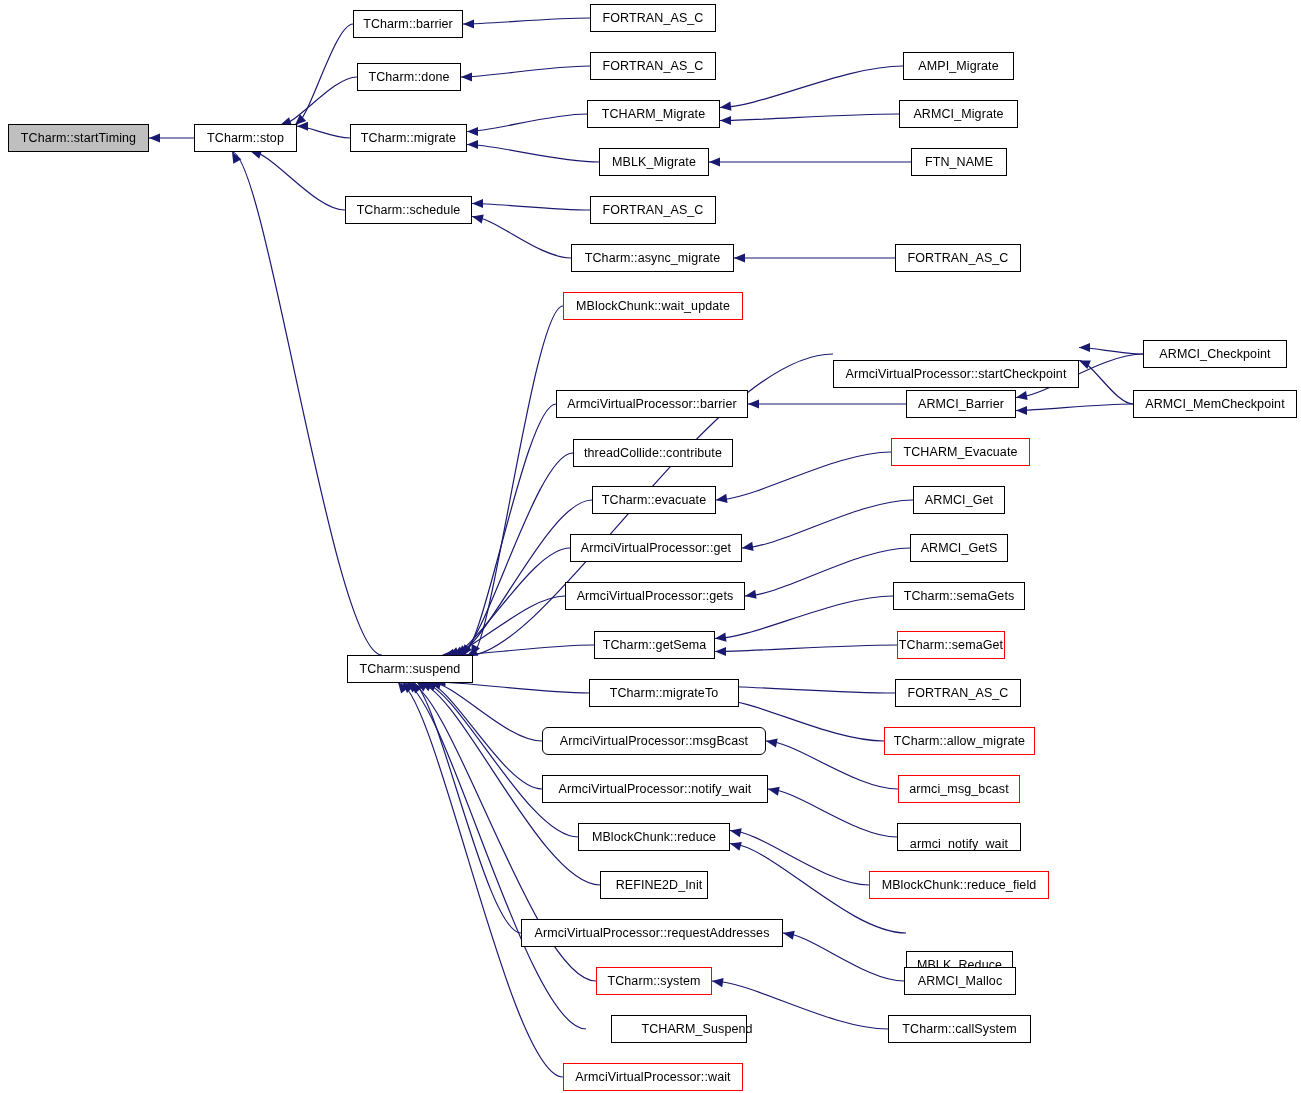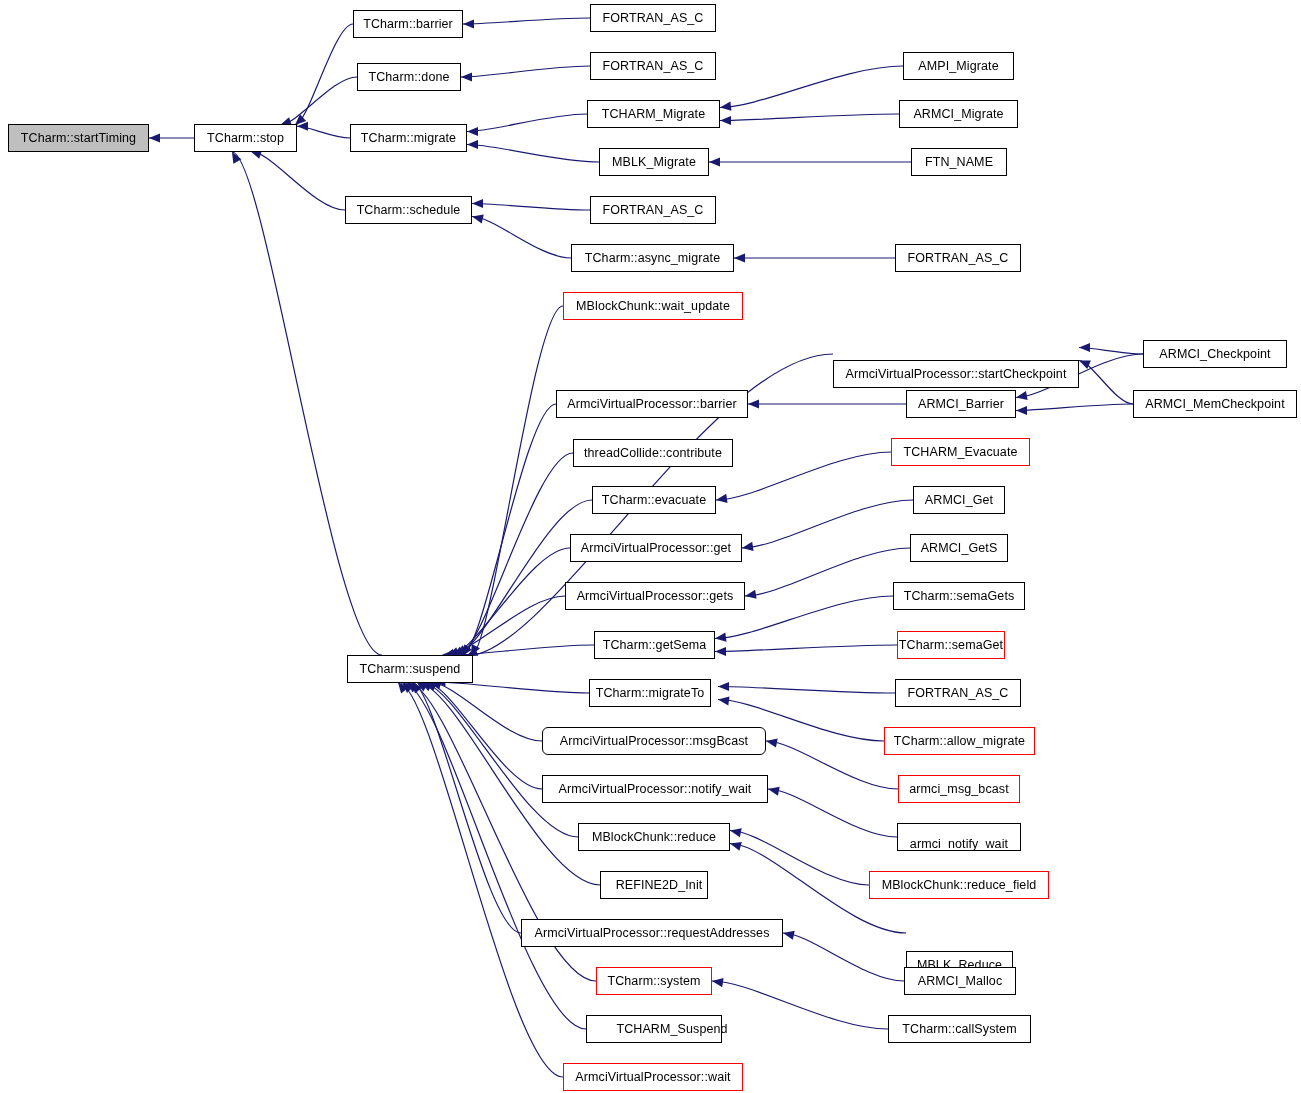--- a/index.html
+++ b/index.html
@@ -242,21 +242,21 @@
       </div>
       <div class="node" style="left: 594px; top: 631px; width: 121px; height: 28px;">
         <span>TCharm::getSema</span>
       </div>
       <div class="node" style="left: 893px; top: 582px; width: 132px; height: 28px;">
         <span>TCharm::semaGets</span>
       </div>
       <div class="node red" style="left: 897px; top: 631px; width: 108px; height: 28px;">
         <span>TCharm::semaGet</span>
       </div>
-      <div class="node" style="left: 589px; top: 679px; width: 122px; height: 28px;">
+      <div class="node" style="left: 589px; top: 679px; width: 150px; height: 28px;">
         <span>TCharm::migrateTo</span>
       </div>
       <div class="node" style="left: 895px; top: 679px; width: 126px; height: 28px;">
         <span>FORTRAN_AS_C</span>
       </div>
       <div class="node" style="left: 542px; top: 727px; width: 224px; height: 28px; border-radius: 6px;">
         <span>ArmciVirtualProcessor::msgBcast</span>
       </div>
       <div class="node red" style="left: 884px; top: 727px; width: 151px; height: 28px;">
         <span>TCharm::allow_migrate</span>
@@ -284,21 +284,21 @@
       </div>
       <div class="node" style="left: 906px; top: 919px; width: 107px; height: 28px; margin-top: 32px;">
         <span>MBLK_Reduce</span>
       </div>
       <div class="node red" style="left: 596px; top: 967px; width: 116px; height: 28px;">
         <span>TCharm::system</span>
       </div>
       <div class="node" style="left: 904px; top: 967px; width: 112px; height: 28px;">
         <span>ARMCI_Malloc</span>
       </div>
-      <div class="node" style="left: 586px; top: 1015px; width: 136px; height: 28px; padding-left: 36px;">
+      <div class="node" style="left: 611px; top: 1015px; width: 136px; height: 28px; padding-left: 36px;">
         <span>TCHARM_Suspend</span>
       </div>
       <div class="node" style="left: 888px; top: 1015px; width: 143px; height: 28px;">
         <span>TCharm::callSystem</span>
       </div>
       <div class="node red" style="left: 563px; top: 1063px; width: 180px; height: 28px;">
         <span>ArmciVirtualProcessor::wait</span>
       </div>
     </div>
 </div>

